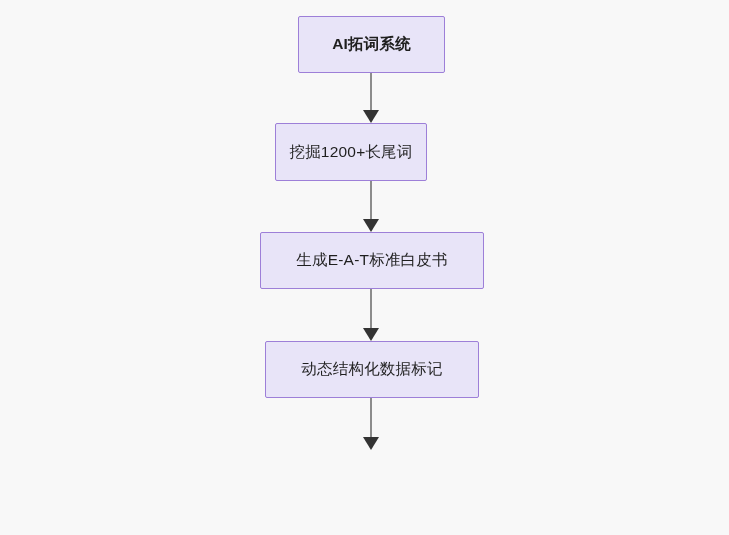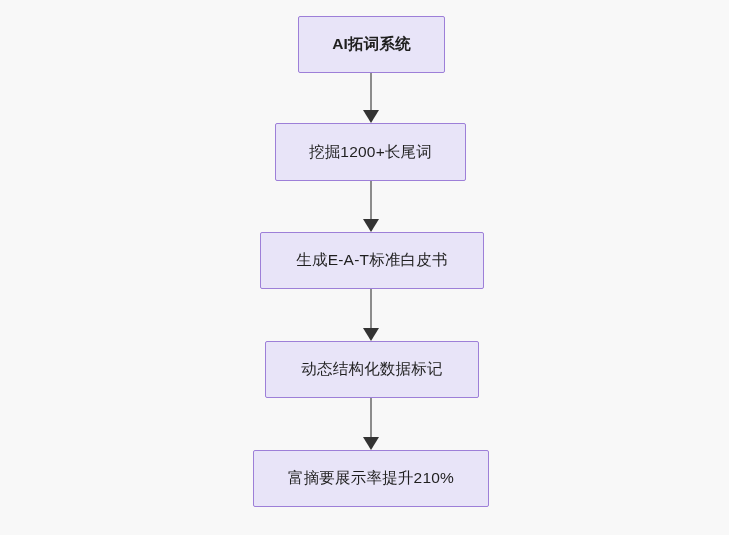--- a/index.html
+++ b/index.html
@@ -68,29 +68,26 @@
     <polygon class="edge-head" points="371,341 363,328 379,328"></polygon>
 
     <line class="edge-line" x1="371" y1="398" x2="371" y2="442"></line>
     <polygon class="edge-head" points="371,450 363,437 379,437"></polygon>
   </svg>
 
   <div class="node" style="left:298px;top:16px;width:147px;height:57px;font-weight:bold;">
     <span class="node-label">AI拓词系统</span>
   </div>
 
-  <div class="node" style="left:275px;top:123px;width:191px;height:58px;">
+  <div class="node" style="left:275px;top:123px;width:152px;height:58px;">
     <span class="node-label">挖掘1200+长尾词</span>
   </div>
 
   <div class="node" style="left:260px;top:232px;width:224px;height:57px;">
     <span class="node-label">生成E-A-T标准白皮书</span>
   </div>
 
   <div class="node" style="left:265px;top:341px;width:214px;height:57px;">
     <span class="node-label">动态结构化数据标记</span>
   </div>
 
-  <div class="node" style="left:253px;top:450px;width:236px;height:57px;">
-    <span class="node-label">富摘要展示率提升210%</span>
-  </div>
 
 </div>
 
 </body></html>

